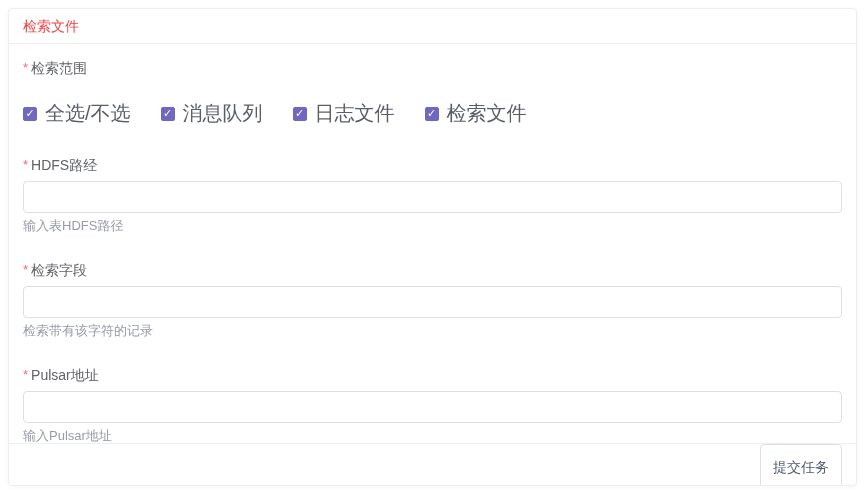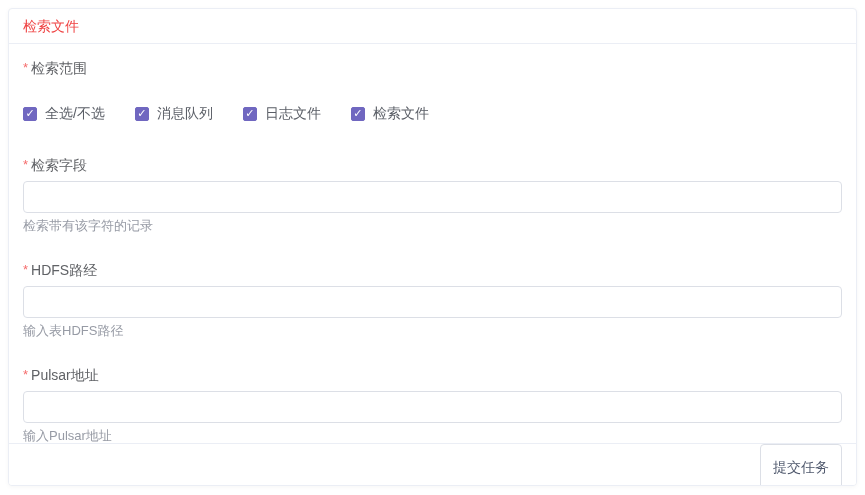--- a/index.html
+++ b/index.html
@@ -72,21 +72,21 @@
     margin-right: 8px;
   }
   .checkbox-box .check {
     color: #ffffff;
     font-size: 11px;
     line-height: 1;
     font-weight: bold;
     transform: translateY(-0.5px);
   }
   .checkbox-label {
-    font-size: 14px;
+    font-size: 20px;
     color: #5a5e66;
     line-height: 19px;
   }
   .text-input {
     display: block;
     width: 100%;
     height: 32px;
     border: 1px solid #dcdfe6;
     border-radius: 4px;
     background: #fff;
@@ -166,29 +166,29 @@
         <label class="checkbox-item">
           <span class="checkbox-box">
               <span class="check">✓</span>
             </span>
           <span class="checkbox-label">检索文件</span>
         </label>
       </div>
     </div>
 
     <div class="form-item">
+      <div class="form-label"><span class="req">*</span><span>HDFS路经</span></div>
+      <input class="text-input" type="text" value="" style="">
+      <div class="help-text">输入表HDFS路径</div>
+    </div>
+
+    <div class="form-item">
       <div class="form-label"><span class="req">*</span><span>检索字段</span></div>
       <input class="text-input" type="text" value="" style="">
       <div class="help-text">检索带有该字符的记录</div>
-    </div>
-
-    <div class="form-item">
-      <div class="form-label"><span class="req">*</span><span>HDFS路经</span></div>
-      <input class="text-input" type="text" value="" style="">
-      <div class="help-text">输入表HDFS路径</div>
     </div>
 
     <div class="two-col">
       <div class="form-item col-wide">
         <div class="form-label"><span class="req">*</span><span>Pulsar地址</span></div>
         <input class="text-input" type="text" value="" style="">
         <div class="help-text">输入Pulsar地址</div>
       </div>
     </div>
 

